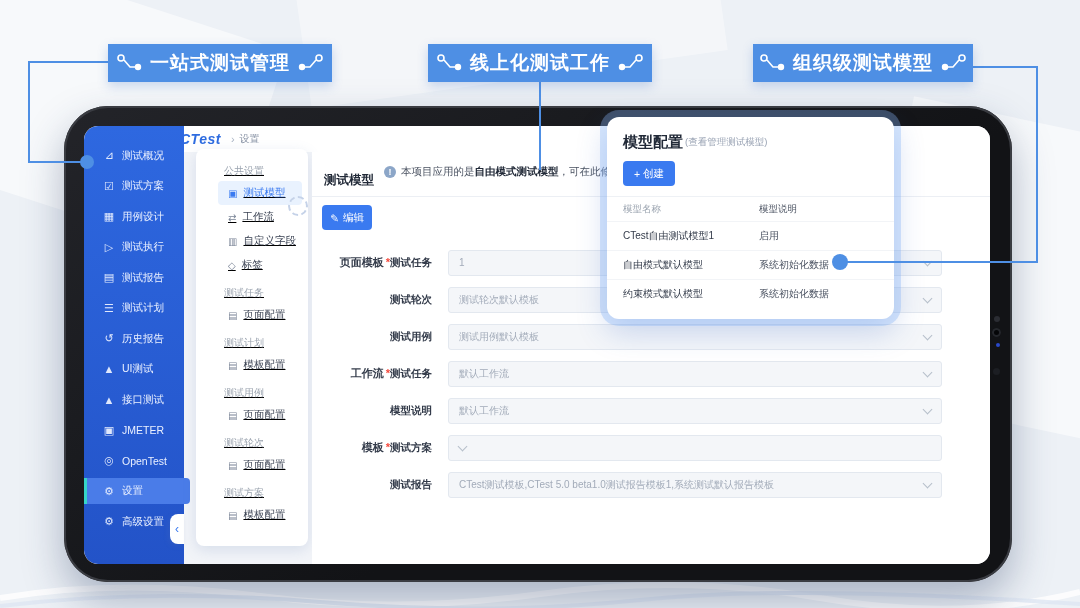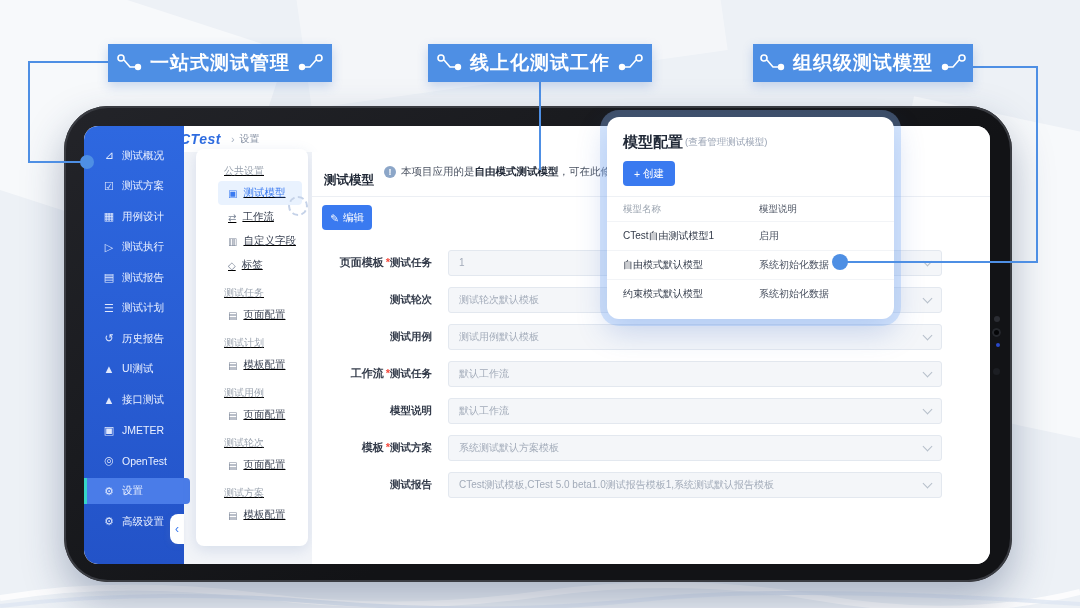--- a/index.html
+++ b/index.html
@@ -244,21 +244,20 @@
     <span class="flabel">模型说明</span>
     <div class="fselect">
       <span class="fvalue">默认工作流</span>
       <span class="chev"></span>
     </div>
   </div>
           <div class="frow">
     <span class="fgroup"><span class="gtext">模板</span><i class="req" style="display: inline;">*</i></span>
     <span class="flabel">测试方案</span>
     <div class="fselect">
-      <span class="fvalue">系统测试默认方案模板</span>
       <span class="chev"></span>
     </div>
   </div>
           <div class="frow">
     <span class="fgroup"><span class="gtext"></span></span>
     <span class="flabel">测试报告</span>
     <div class="fselect">
       <span class="fvalue">CTest测试模板,CTest 5.0 beta1.0测试报告模板1,系统测试默认报告模板</span>
       <span class="chev"></span>
     </div>

